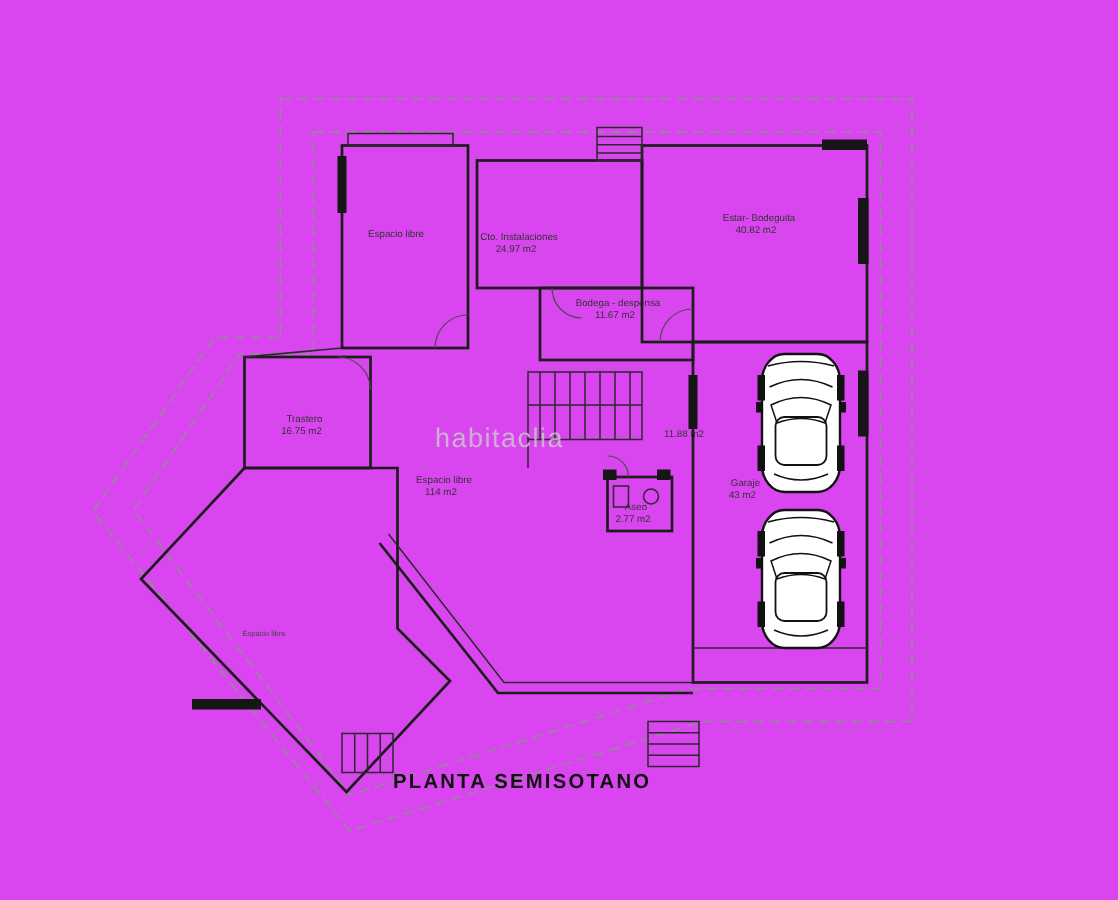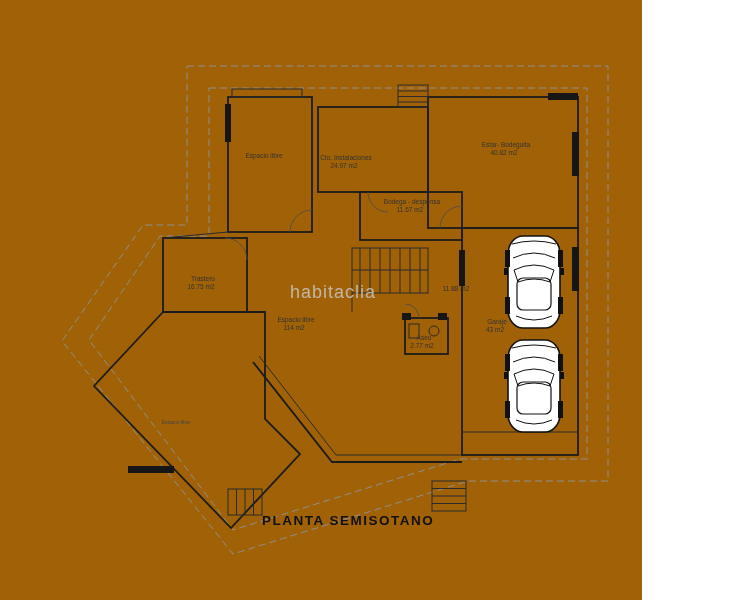--- a/index.html
+++ b/index.html
@@ -1,17 +1,17 @@
 <!DOCTYPE html>
 <html><head>
 <meta charset="utf-8">
 <style>
   html,body{margin:0;padding:0;background:#fff;}
   .canvas{
-    position:relative;width:642px;height:600px;background:#a16207;
+    position:relative;width:745px;height:600px;background:#d946ef;
     font-family:"Liberation Sans",sans-serif;overflow:hidden;
   }
   svg{width:745px;height:600px;display:block;}
   .dash{fill:none;stroke:#8f8f8f;stroke-width:1;stroke-dasharray:7 4;}
   .wall{fill:none;stroke:#1c1c1c;stroke-width:1.8;stroke-linejoin:miter;}
   .wall-thin{fill:none;stroke:#2a2a2a;stroke-width:1;}
   .solid{fill:#161616;stroke:none;}
   .arc{fill:none;stroke:#4a4a4a;stroke-width:.8;}
   .room-label{font-size:6.5px;fill:#333;text-anchor:middle;font-family:"Liberation Sans",sans-serif;}
   .room-label-sm{font-size:5px;fill:#444;text-anchor:middle;font-family:"Liberation Sans",sans-serif;}

